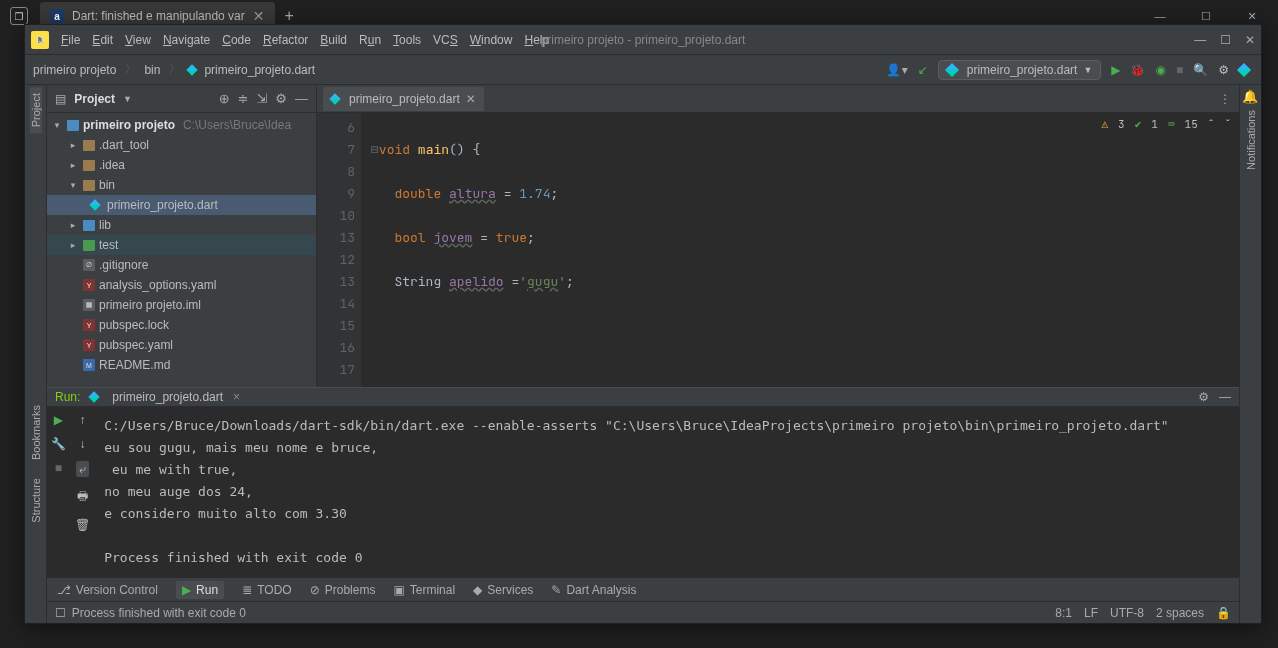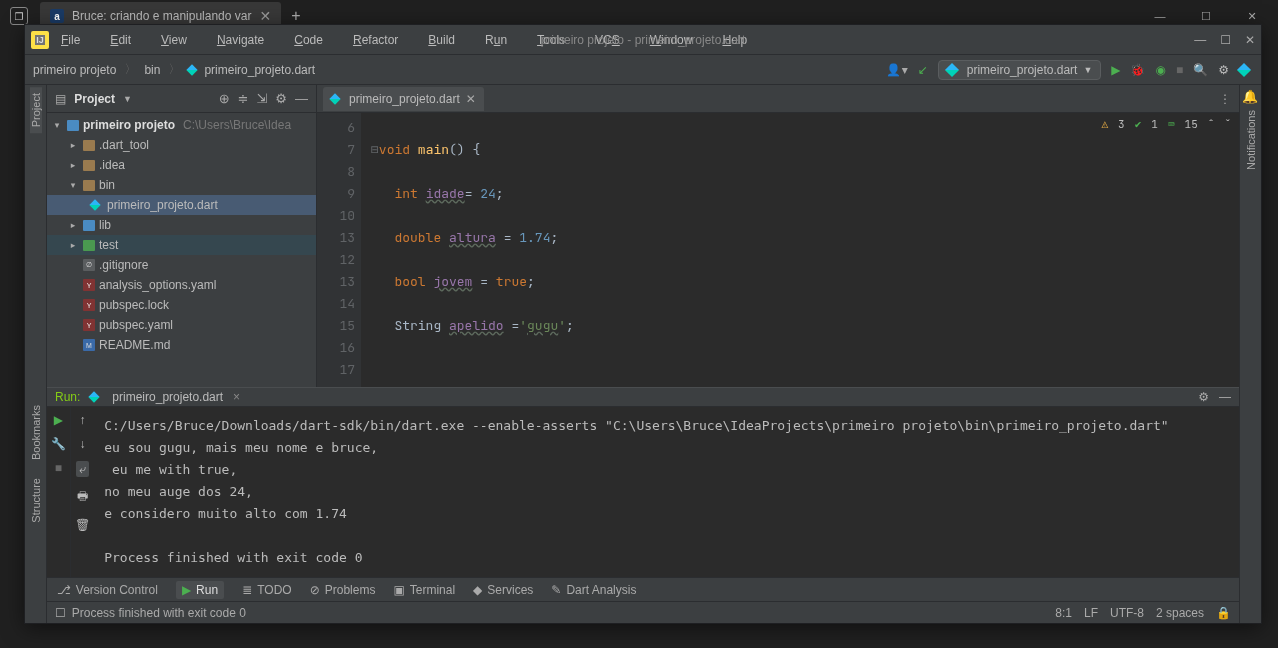--- a/index.html
+++ b/index.html
@@ -6,22 +6,22 @@
 body { font-family:"Segoe UI",Arial,sans-serif; font-size:12px; background:#202020; color:#bbb; overflow:hidden; width:1278px; height:648px; position:relative; }
 .titlebar { height:32px; background:#202020; display:flex; align-items:center; padding:0 4px; }
 .titlebar .box { width:18px; height:18px; border:1px solid #888; border-radius:3px; margin:0 6px; display:flex; align-items:center; justify-content:center; }
 .tab { background:#383838; height:28px; display:flex; align-items:center; padding:0 10px; gap:8px; border-radius:3px 3px 0 0; margin-left:6px; }
 .tab .fav { width:14px; height:14px; background:#1a3b66; color:#fff; border-radius:2px; display:flex; align-items:center; justify-content:center; font-size:10px; font-weight:bold;}
 .tab .close { color:#999; font-size:14px; }
 .winctl { margin-left:auto; display:flex; gap:18px; padding:0 8px; color:#aaa; font-size:11px;}
 .winctl span { width:28px; text-align:center; }
 .ide { position:absolute; left:24px; top:24px; width:1238px; height:600px; background:#2b2d30; border:1px solid #1e1f22; display:flex; flex-direction:column; box-shadow:0 4px 20px rgba(0,0,0,.5);}
 .ide-titlebar { height:30px; background:#3c3f41; display:flex; align-items:center; padding:0 6px; gap:12px; border-bottom:1px solid #2b2d30;}
-.ij { width:18px; height:18px; background:#737373; border:4px solid #fde047; color:#ddd; font-size:9px; font-weight:bold; display:flex; align-items:center; justify-content:center; border-radius:2px;}
-.menu { display:flex; gap:30px; color:#bbb; }
+.ij { width:18px; height:18px; background:#737373; border:6px solid #fde047; color:#ddd; font-size:9px; font-weight:bold; display:flex; align-items:center; justify-content:center; border-radius:2px;}
+.menu { display:flex; gap:12px; color:#bbb; }
 .menu span { cursor:pointer; }
 .menu span u { text-decoration:underline; }
 .centertitle { position:absolute; left:50%; transform:translateX(-50%); color:#888;}
 .ide-winctl { margin-left:auto; display:flex; gap:14px; color:#aaa;}
 .navbar { height:30px; background:#3c3f41; display:flex; align-items:center; padding:0 8px; gap:4px; border-bottom:1px solid #2b2d30;}
 .crumb { color:#bbb; }
 .sep { color:#666; margin:0 4px;}
 .dart-icon { display:inline-block; width:8px; height:8px; background:linear-gradient(135deg,#2bb6f6 50%,#00d2b8 50%); transform:rotate(45deg); margin-right:4px; vertical-align:middle;}
 .dart-icon.lg { width:10px; height:10px;}
 .nav-right { margin-left:auto; display:flex; align-items:center; gap:10px;}
@@ -83,21 +83,21 @@
 </style>
 </head>
 <body>
 
 <div class="titlebar">
   <div class="box">
       <span style="font-size:10px;color:#ccc">❐</span>
     </div>
   <div class="tab">
     <span class="fav">a</span>
-    <span>Bruce: criando e manipulando var</span>
+    <span>Dart: finished e manipulando var</span>
     <span class="close">✕</span>
   </div>
   <span style="margin-left:10px;color:#aaa;font-size:16px;">+</span>
   <div class="winctl">
     <span>—</span>
     <span>☐</span>
     <span>✕</span>
   </div>
 </div>
 
@@ -212,20 +212,24 @@
               </div>
             <div class="node" style="padding-left:36px">
                 <span class="fico">∅</span>
                 <span>.gitignore</span>
               </div>
             <div class="node" style="padding-left:36px">
                 <span class="fico yaml">Y</span>
                 <span>analysis_options.yaml</span>
               </div>
             <div class="node" style="padding-left:36px">
+                <span class="fico">▦</span>
+                <span>primeiro projeto.iml</span>
+              </div>
+            <div class="node" style="padding-left:36px">
                 <span class="fico yaml">Y</span>
                 <span>pubspec.lock</span>
               </div>
             <div class="node" style="padding-left:36px">
                 <span class="fico yaml">Y</span>
                 <span>pubspec.yaml</span>
               </div>
             <div class="node" style="padding-left:36px">
                 <span class="fico md">M</span>
                 <span>README.md</span>
@@ -254,21 +258,20 @@
                 <div>12</div>
                 <div>13</div>
                 <div>14</div>
                 <div>15</div>
                 <div>16</div>
                 <div>17</div>
                 <div>18</div>
             </div>
             <div class="code">
 <div class="ln"><span style="color:#606366">⊟</span><span class="kw">void</span> <span class="fn">main</span><span>() {</span></div>
-<div class="ln">   <span class="kw">int</span> <span class="id wav">idade</span><span>= </span><span class="num">24</span><span>;</span></div>
 <div class="ln">   <span class="kw">double</span> <span class="id wav">altura</span><span> = </span><span class="num">1.74</span><span>;</span></div>
 <div class="ln">   <span class="kw">bool</span> <span class="id wav">jovem</span><span> = </span><span class="kw">true</span><span>;</span></div>
 <div class="ln">   <span>String </span><span class="id wav">apelido</span><span> =</span><span class="str">'</span><span class="str wav">gugu</span><span class="str">'</span><span>;</span></div>
 
 
 
 
 
 
 
@@ -310,21 +313,21 @@
               <span>↓</span>
               <span style="background:#4a4d4f;padding:1px 3px;border-radius:2px">⤶</span>
               <span>🖶</span>
               <span>🗑</span>
             </div>
           </div>
           <div class="runout"><span>C:/Users/Bruce/Downloads/dart-sdk/bin/dart.exe --enable-asserts "C:\Users\Bruce\IdeaProjects\primeiro projeto\bin\primeiro_projeto.dart"</span>
 <span>eu sou gugu, mais meu nome e bruce,</span>
 <span> eu me with true,</span>
 <span>no meu auge dos 24,</span>
-<span>e considero muito alto com 1.74</span>
+<span>e considero muito alto com 3.30</span>
 <span></span>
 <span>Process finished with exit code 0</span></div>
         </div>
       </div>
 
       <div class="btbar">
         <span class="item">
             <span>⎇</span>
             <span>Version Control</span>
           </span>

